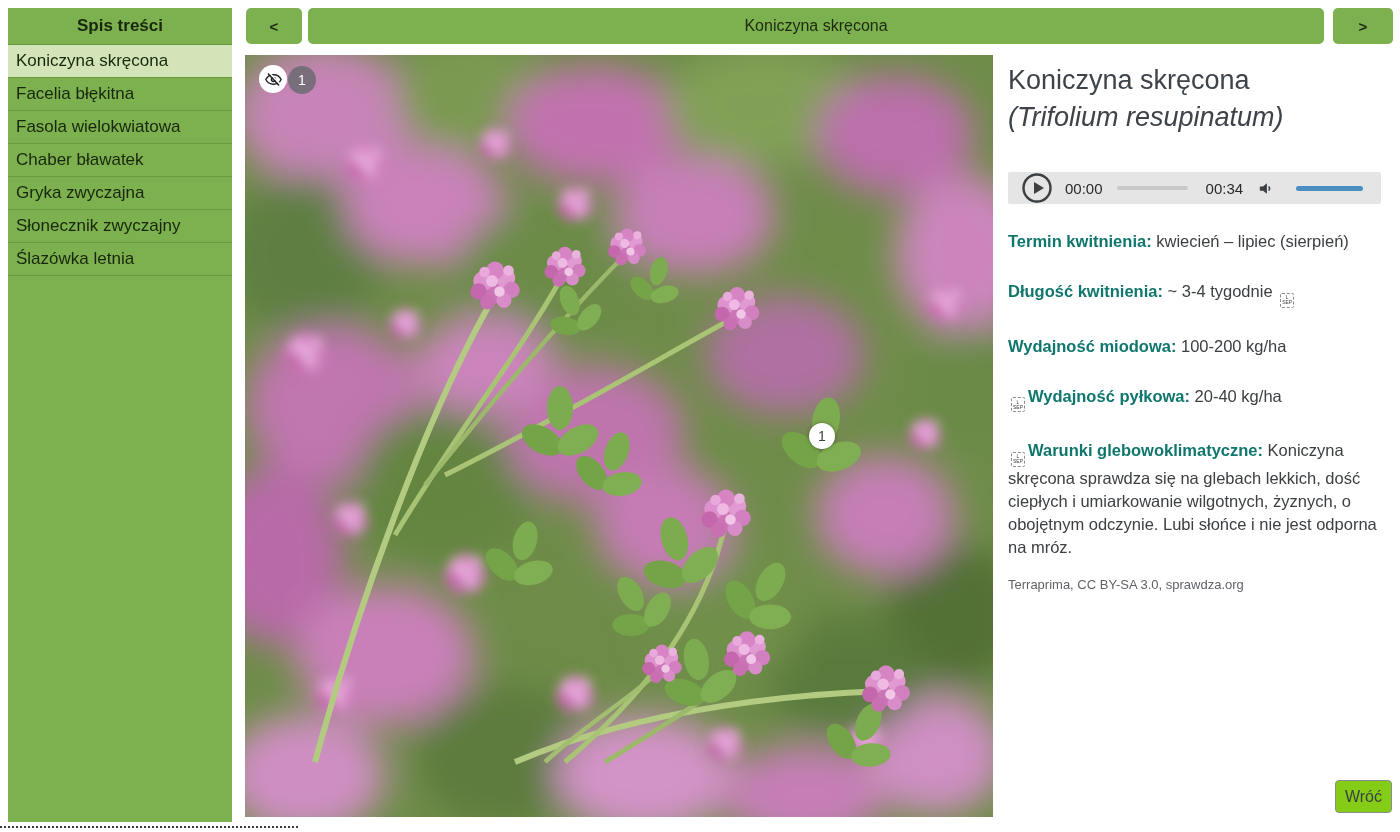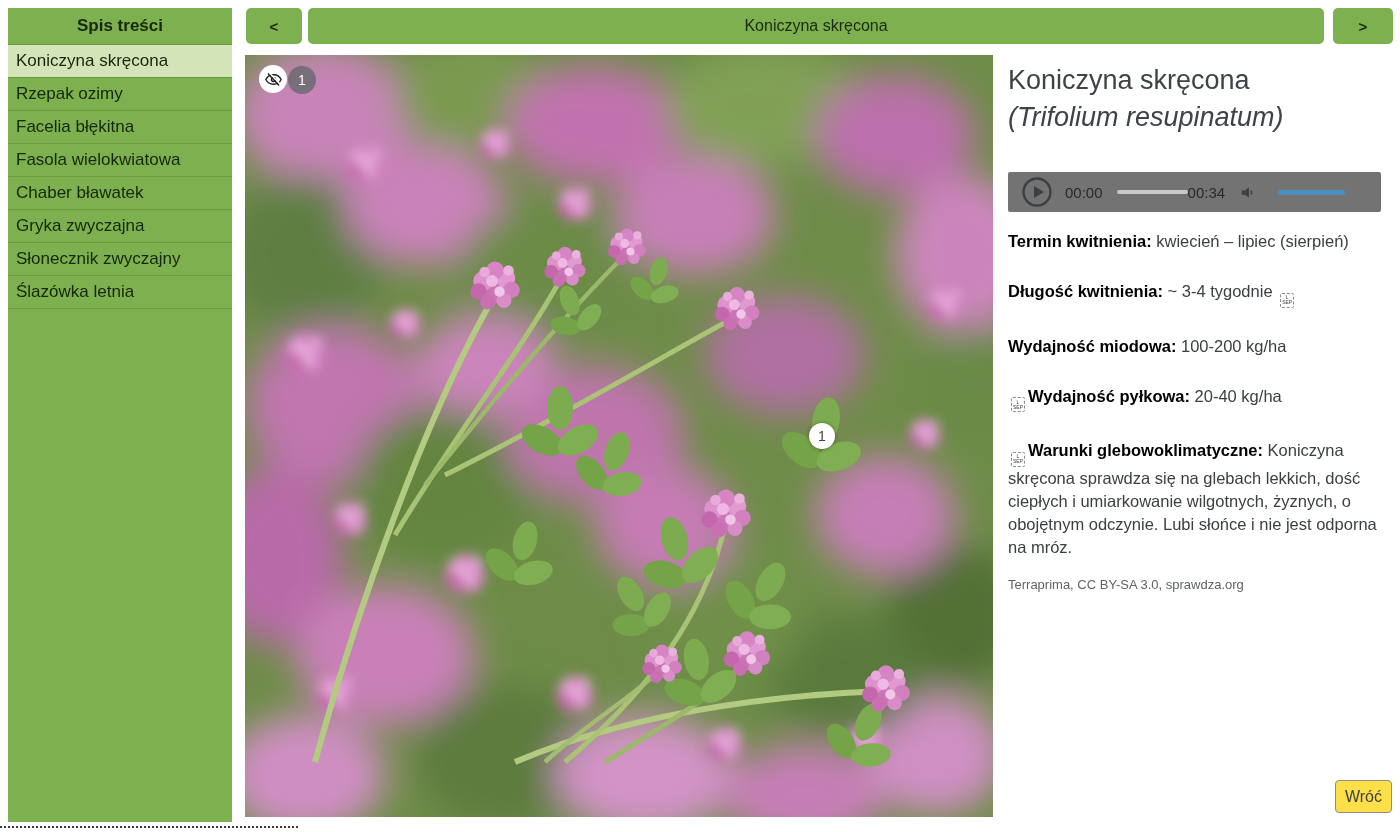--- a/index.html
+++ b/index.html
@@ -58,73 +58,72 @@
   }
 
   
   .panel-title {
     position:absolute; left:1008px; top:62px; width:384px;
     font-size:27px; line-height:37px; color:#3d4349;
   }
   .panel-title .latin { font-style:italic; }
 
   .audio {
-    position:absolute; left:1008px; top:172px; width:373px; height:40px;
-    background:#737373; border-radius:2px;
+    position:absolute; left:1008px; top:172px; width:373px; height:32px;
+    background:#e5e5e5; border-radius:2px;
     display:flex; align-items:center;
   }
   .audio .play { margin-left:13px; width:32px; height:32px; cursor:pointer; }
   .audio .time { font-size:15px; color:#27292c; margin-left:12px; }
   .audio .progress {
     width:71px; height:4px; background:#c6c8ca; border-radius:2px;
     margin-left:14px; cursor:pointer;
   }
-  .audio .time2 { margin-left:0; }
+  .audio .time2 { margin-left:18px; }
   .audio .speaker { margin-left:14px; width:17px; height:17px; cursor:pointer; }
   .audio .volume {
     width:67px; height:5px; background:#4a8fbf; border-radius:3px;
     margin-left:22px; cursor:pointer;
   }
 
   .details {
     position:absolute; left:1008px; top:230px; width:376px;
     font-size:16.5px; color:#3c4043;
   }
   .detail { margin:0 0 27px; line-height:23px; }
-  .detail b { color:#000000; }
+  .detail b { color:#0f766e; }
   .detail.para { margin-bottom:14px; }
   .attribution { font-size:13px; color:#5f6368; margin-top:18px; }
 
   .lsep {
     display:inline-flex; flex-direction:column; align-items:center;
     justify-content:center; width:12px; height:13px;
     border:1px dashed #8a8a8a; border-radius:2px; margin:0 3px;
     vertical-align:-2px;
   }
   .lsep i { font-style:normal; font-size:5px; line-height:5px; color:#3c4043; }
 
   .back-btn {
     position:absolute; left:1335px; top:780px; width:57px; height:33px;
-    background:#fde047; border:1px solid #878d92; border-radius:4px;
+    background:#84cc16; border:1px solid #878d92; border-radius:4px;
     font-size:16px; color:#3c4043; cursor:pointer; font-family:inherit;
   }
 
   .dotted-line {
     position:absolute; left:0; top:826px; width:298px; height:0;
     border-top:2px dotted #3c3c3c;
   }
 </style>
 </head>
 <body>
 
 <div class="sidebar">
   <div class="side-header">Spis treści</div>
   <div>
       <div class="side-item active">Koniczyna skręcona</div>
-      <div class="side-item">Rzepak ozimy</div>
       <div class="side-item">Facelia błękitna</div>
       <div class="side-item">Fasola wielokwiatowa</div>
       <div class="side-item">Chaber bławatek</div>
       <div class="side-item">Gryka zwyczajna</div>
       <div class="side-item">Słonecznik zwyczajny</div>
       <div class="side-item">Ślazówka letnia</div>
     </div>
 </div>
 
 <button class="nav-btn nav-prev">&lt;</button>

